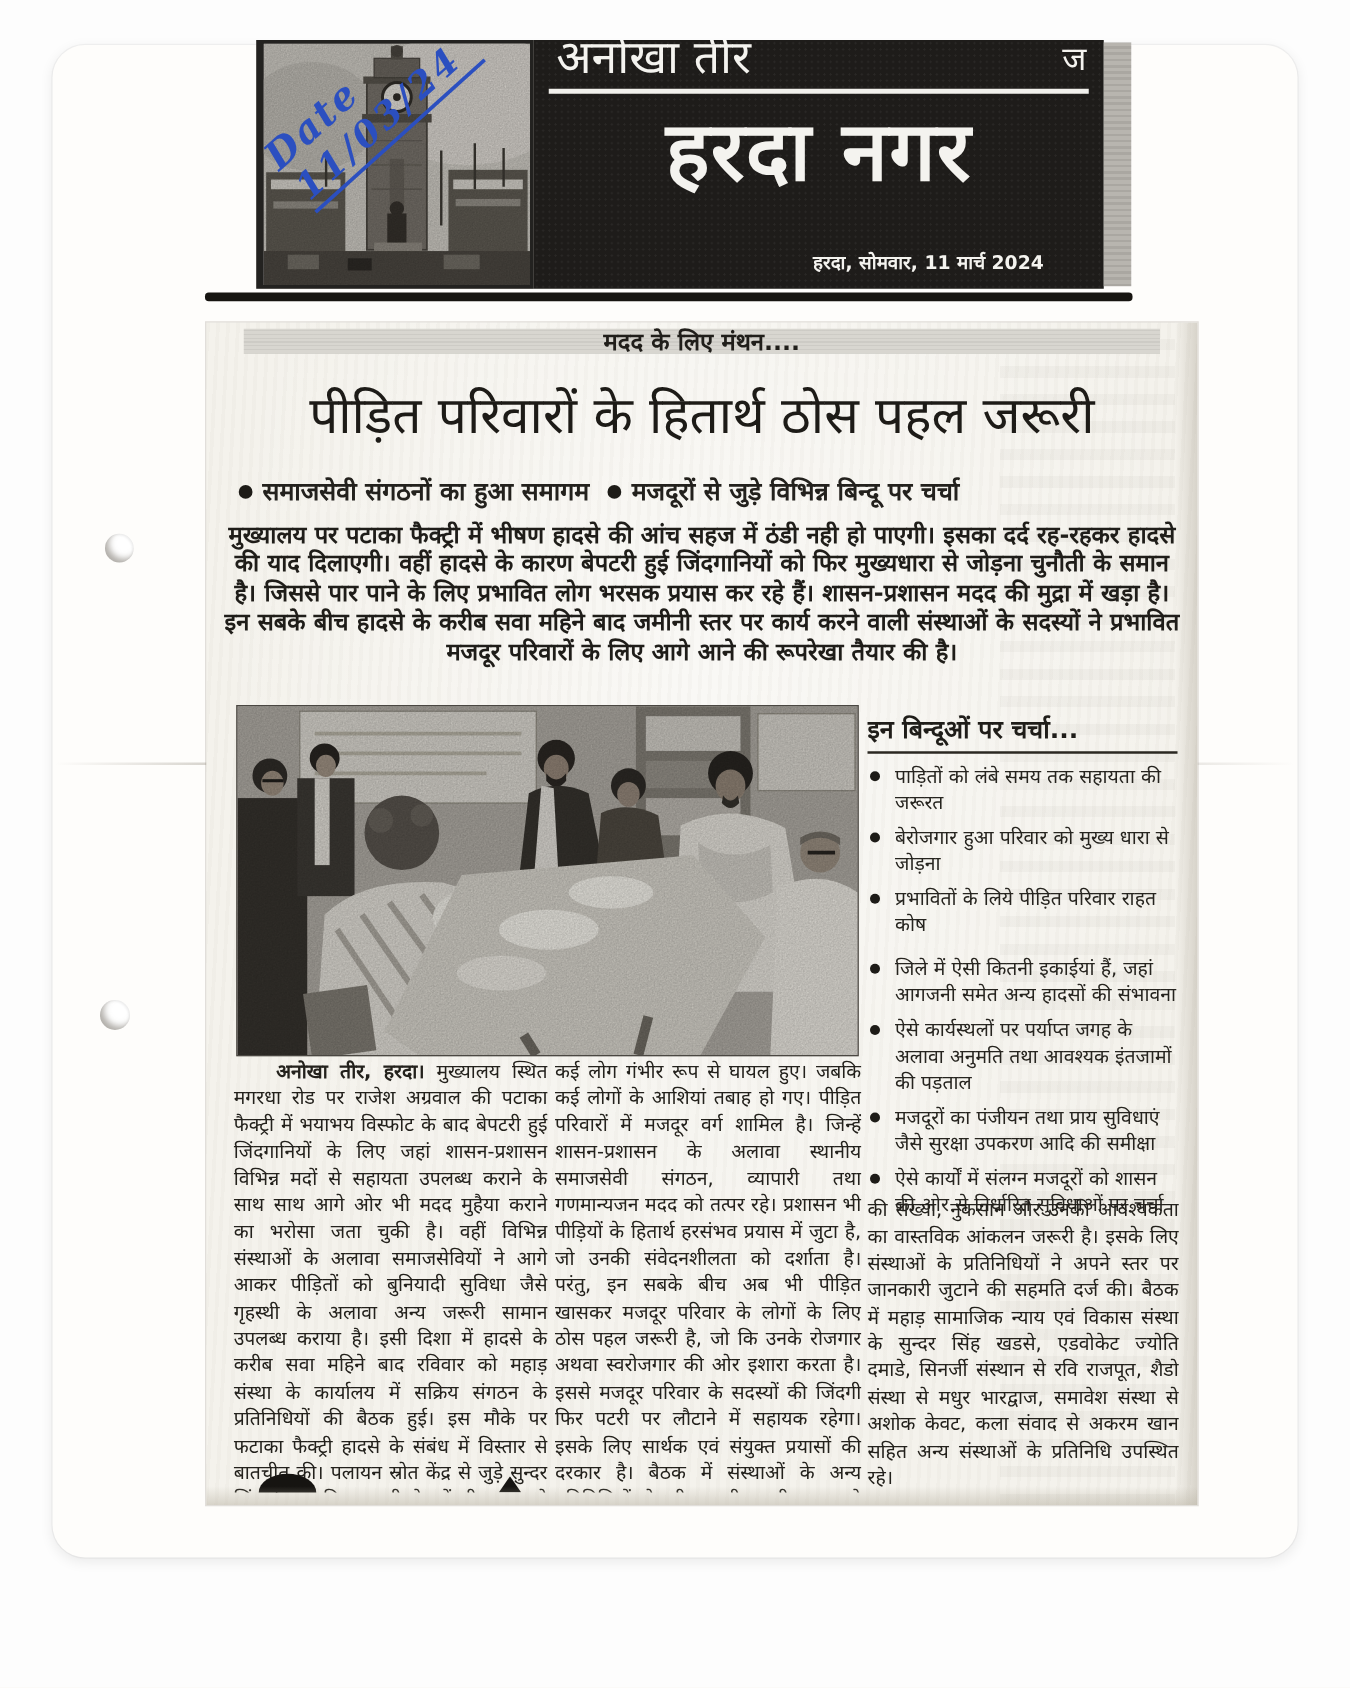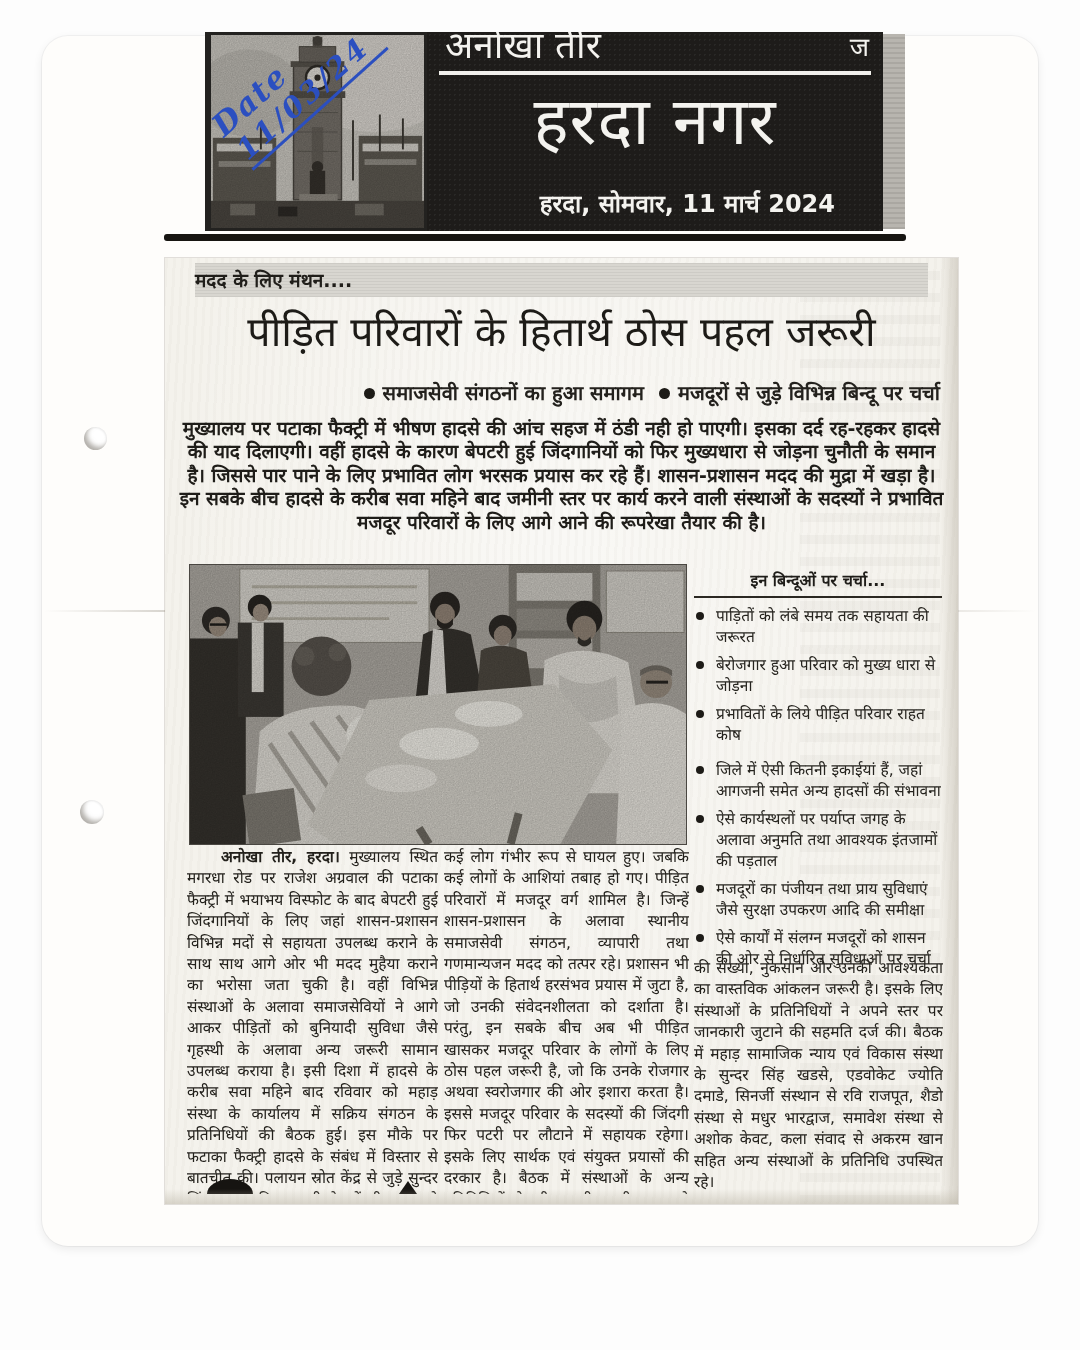--- a/index.html
+++ b/index.html
@@ -17,22 +17,22 @@
 
   
   .mast-photo{position:absolute;left:205px;top:32px;width:222px;height:199px;border:3px solid #232220;border-left-width:6px;background:#c6c3bc;}
   .mast-photo svg{display:block;width:100%;height:100%;}
   .mast-black{position:absolute;left:427px;top:32px;width:456px;height:199px;background:#1e1c1a;
               background-image:radial-gradient(rgba(255,255,255,.05) 1px,transparent 1px);background-size:5px 5px;
               overflow:hidden;color:#f4f3ef;}
   .mast-top{margin:-14px 14px 0 18px;font-size:37px;font-weight:400;white-space:nowrap;display:flex;justify-content:space-between;}
   .mast-top .frag{font-size:26px;margin-top:10px;}
   .mast-rule{margin:2px 12px 0 12px;height:4px;background:#f1f0ec;}
-  .mast-title{margin-top:8px;text-align:center;font-size:66px;line-height:78px;font-weight:400;white-space:nowrap;letter-spacing:1px;}
-  .mast-date{position:absolute;right:48px;bottom:12px;font-size:24px;font-weight:700;white-space:nowrap;text-align:right;}
+  .mast-title{margin-top:8px;text-align:center;font-size:66px;line-height:78px;font-weight:700;white-space:nowrap;letter-spacing:1px;}
+  .mast-date{position:absolute;right:48px;bottom:12px;font-size:15px;font-weight:700;white-space:nowrap;text-align:right;}
   .mast-strip{position:absolute;left:883px;top:34px;width:22px;height:195px;background:#b8b5af;
               background-image:repeating-linear-gradient(0deg,rgba(0,0,0,.08) 0 2px,transparent 2px 5px);}
   .mast-underbar{position:absolute;left:164px;top:234px;width:742px;height:7px;background:#171511;border-radius:3px;}
 
   
   .handwritten{position:absolute;left:206px;top:118px;z-index:6;transform:rotate(-42deg);transform-origin:left top;
                color:#2b4fc0;font-family:"DejaVu Serif","Liberation Serif",serif;font-style:italic;line-height:1.05;}
   .hw-word{display:block;font-size:31px;font-weight:700;letter-spacing:2px;}
   .hw-num{display:block;font-size:29px;font-weight:700;letter-spacing:3px;border-bottom:3px solid #2b4fc0;padding:2px 14px 3px 2px;}
 
@@ -40,40 +40,40 @@
   .clip{position:absolute;left:165px;top:258px;width:793px;height:946px;overflow:hidden;color:#22201c;
         background:#f4f2ec;
         background-image:repeating-linear-gradient(93deg,rgba(120,110,90,.03) 0 3px,transparent 3px 8px),
                          radial-gradient(ellipse at 50% 30%,rgba(255,255,255,.5),rgba(0,0,0,0) 70%);
         box-shadow:0 0 0 1px rgba(140,132,118,.25);}
   .clip .torn-right{position:absolute;right:0;top:0;width:18px;height:100%;background:linear-gradient(to right,rgba(140,130,112,0),rgba(140,130,112,.28));}
   .clip .ghost{position:absolute;right:18px;top:0;width:140px;height:100%;
         background:repeating-linear-gradient(0deg,rgba(90,84,72,.07) 0 9px,transparent 9px 22px);opacity:.6;}
   .clip .bottom-edge{position:absolute;left:0;bottom:0;width:100%;height:15px;background:linear-gradient(to bottom,rgba(186,180,165,0),rgba(186,180,165,.5));}
 
-  .kicker-band{position:absolute;left:30px;top:5px;width:733px;height:34px;background:#d8d6d0;
+  .kicker-band{position:absolute;left:30px;top:5px;width:733px;height:20px;background:#d8d6d0;
         background-image:repeating-linear-gradient(0deg,rgba(0,0,0,.05) 0 1px,transparent 1px 3px);
-        display:flex;align-items:center;justify-content:flex-start;}
+        display:flex;align-items:center;justify-content:center;}
   .kicker{font-size:19px;font-weight:800;color:#201e1a;}
 
   .headline{position:absolute;left:8px;top:38px;width:777px;margin:0;text-align:center;
         font-size:41px;line-height:72px;font-weight:400;color:#1d1b17;white-space:nowrap;}
 
-  .subhead{position:absolute;left:18px;top:121px;width:757px;text-align:right;font-size:20px;font-weight:800;color:#23211d;white-space:nowrap;}
+  .subhead{position:absolute;left:18px;top:121px;width:757px;text-align:left;font-size:20px;font-weight:800;color:#23211d;white-space:nowrap;}
   .subhead .dot{display:inline-block;width:11px;height:11px;border-radius:50%;background:#1d1b17;margin:0 8px 2px 8px;vertical-align:middle;}
 
   .lead{position:absolute;left:14px;top:159px;width:765px;height:141px;margin:0;overflow:hidden;
         text-align:center;font-size:19px;font-weight:700;line-height:23.4px;color:#1f1d19;}
 
   .photo{position:absolute;left:24px;top:306px;width:498px;height:281px;border:1px solid #4a4742;background:#aaa69f;}
   .photo svg{display:block;width:100%;height:100%;}
 
   
   .sidebar{position:absolute;left:529px;top:311px;width:248px;}
-  .side-box h2{margin:0 0 8px 0;font-size:16px;font-weight:800;color:#1f1d19;border-bottom:2px solid #2b2822;padding-bottom:5px;white-space:nowrap;overflow:hidden;text-align:center;}
+  .side-box h2{margin:0 0 8px 0;font-size:20px;font-weight:800;color:#1f1d19;border-bottom:2px solid #2b2822;padding-bottom:5px;white-space:nowrap;overflow:hidden;}
   .side-box ul{margin:0;padding:0;list-style:none;}
   .side-box li{position:relative;padding-left:22px;margin-bottom:7px;font-size:15.5px;line-height:21px;color:#26241f;}
   .side-box li .bdot{position:absolute;left:2px;top:6px;width:8px;height:8px;border-radius:50%;background:#1d1b17;}
   .side-box + .side-box{margin-top:14px;}
 
   
   .col{position:absolute;margin:0;font-size:15.5px;line-height:21.4px;text-align:justify;color:#23211c;overflow:hidden;}
   .col b{font-weight:800;}
   .col1{left:22px;top:589px;width:251px;height:347px;text-indent:34px;}
   .col2{left:279px;top:589px;width:245px;height:347px;}

